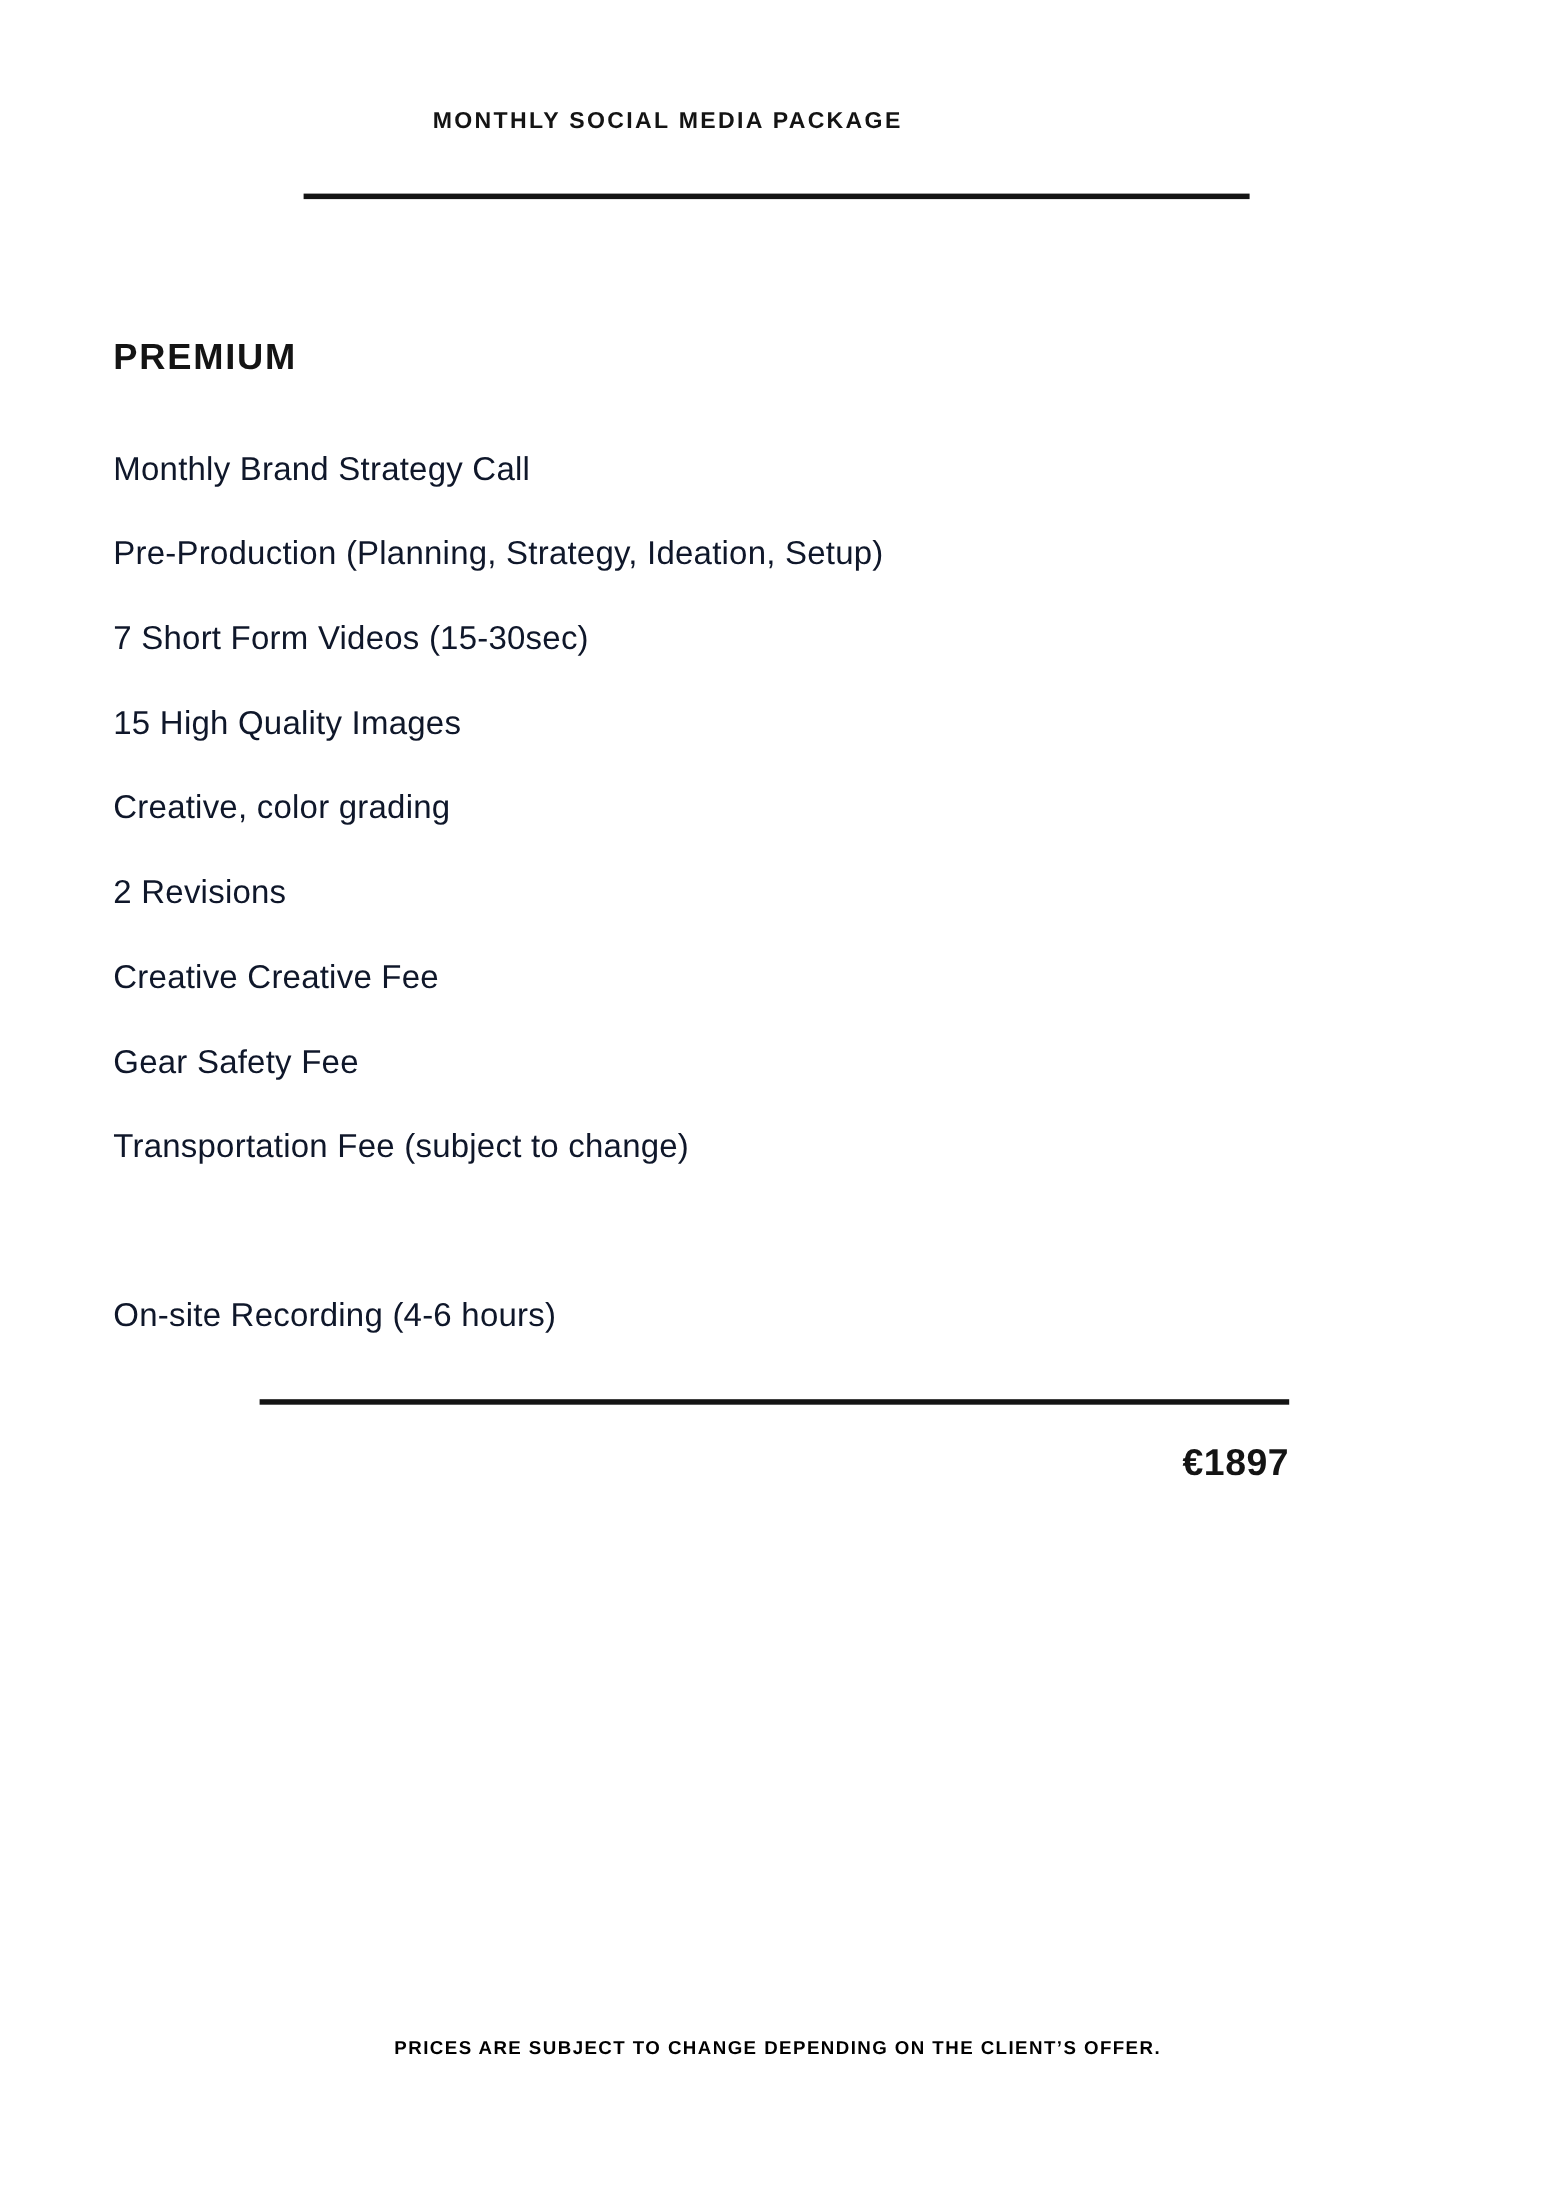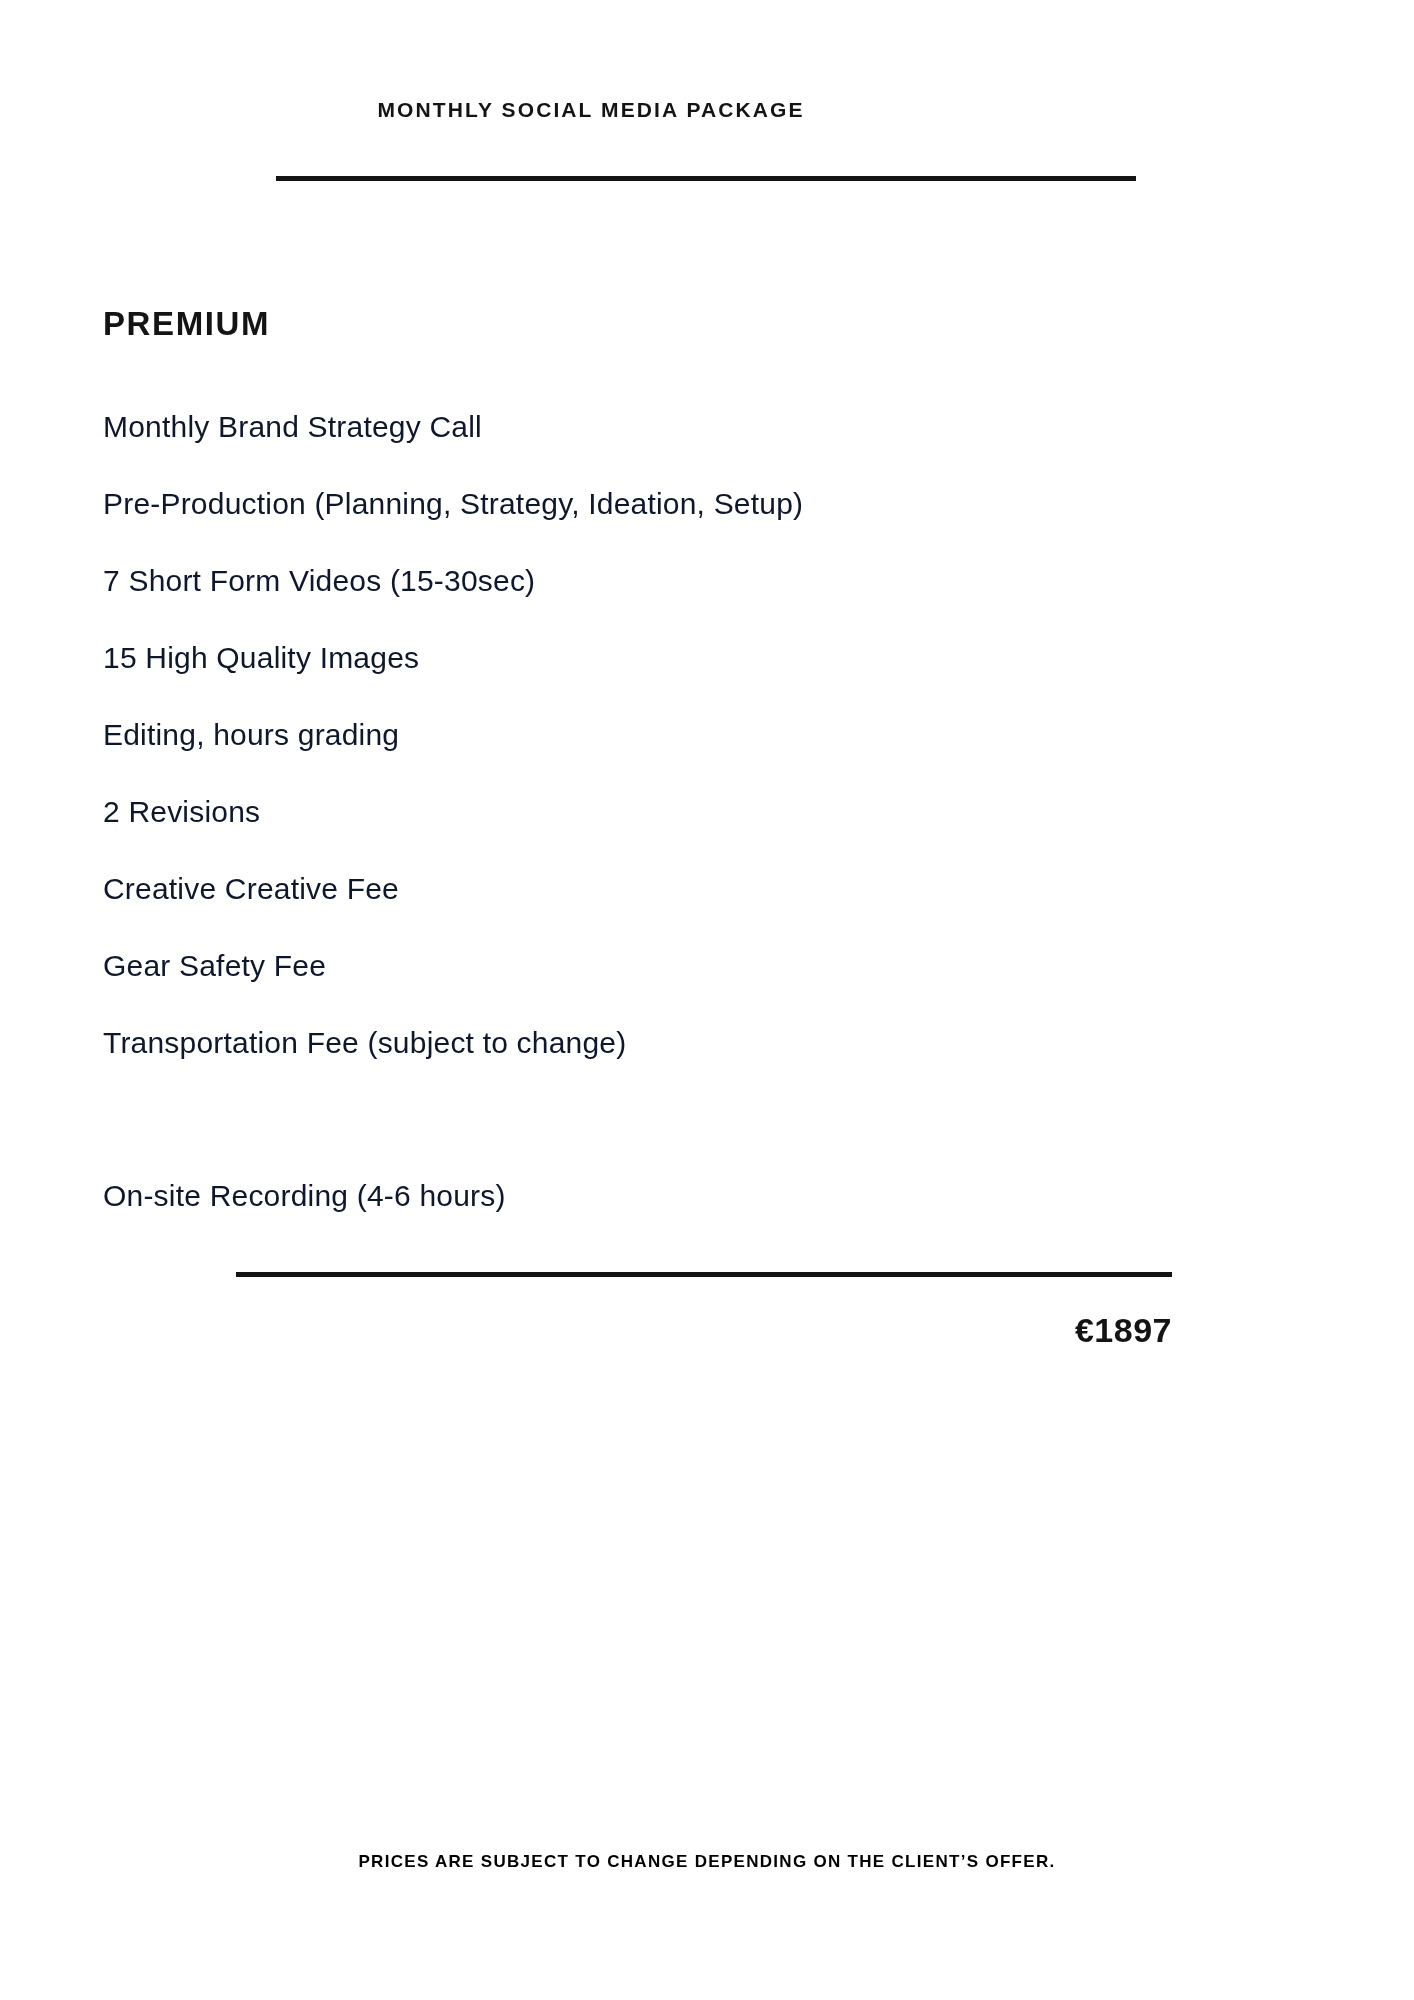--- a/index.html
+++ b/index.html
@@ -20,21 +20,21 @@
     position: absolute;
     inset: 0;
     width: 1414px;
     height: 2000px;
   }
 
   
   .doc-header {
     position: absolute;
     top: 98px;
-    left: 0;
+    left: 16px;
     width: 1182px;
     text-align: center;
     font-size: 21px;
     font-weight: 700;
     letter-spacing: 2.1px;
     color: #141414;
     text-transform: uppercase;
   }
 
   .header-rule {
@@ -123,21 +123,21 @@
 
   <div class="header-rule"></div>
 
   <div class="tier-title">PREMIUM</div>
 
   <div class="feature-list">
     <div class="feature-item">Monthly Brand Strategy Call</div>
     <div class="feature-item">Pre-Production (Planning, Strategy, Ideation, Setup)</div>
     <div class="feature-item">7 Short Form Videos (15-30sec)</div>
     <div class="feature-item">15 High Quality Images</div>
-    <div class="feature-item">Editing, hours grading</div>
+    <div class="feature-item">Creative, color grading</div>
     <div class="feature-item">2 Revisions</div>
     <div class="feature-item">Creative Creative Fee</div>
     <div class="feature-item">Gear Safety Fee</div>
     <div class="feature-item">Transportation Fee (subject to change)</div>
     <div class="feature-item spaced">On-site Recording (4-6 hours)</div>
   </div>
 
   <div class="price-rule"></div>
 
   <div class="price">€1897</div>

